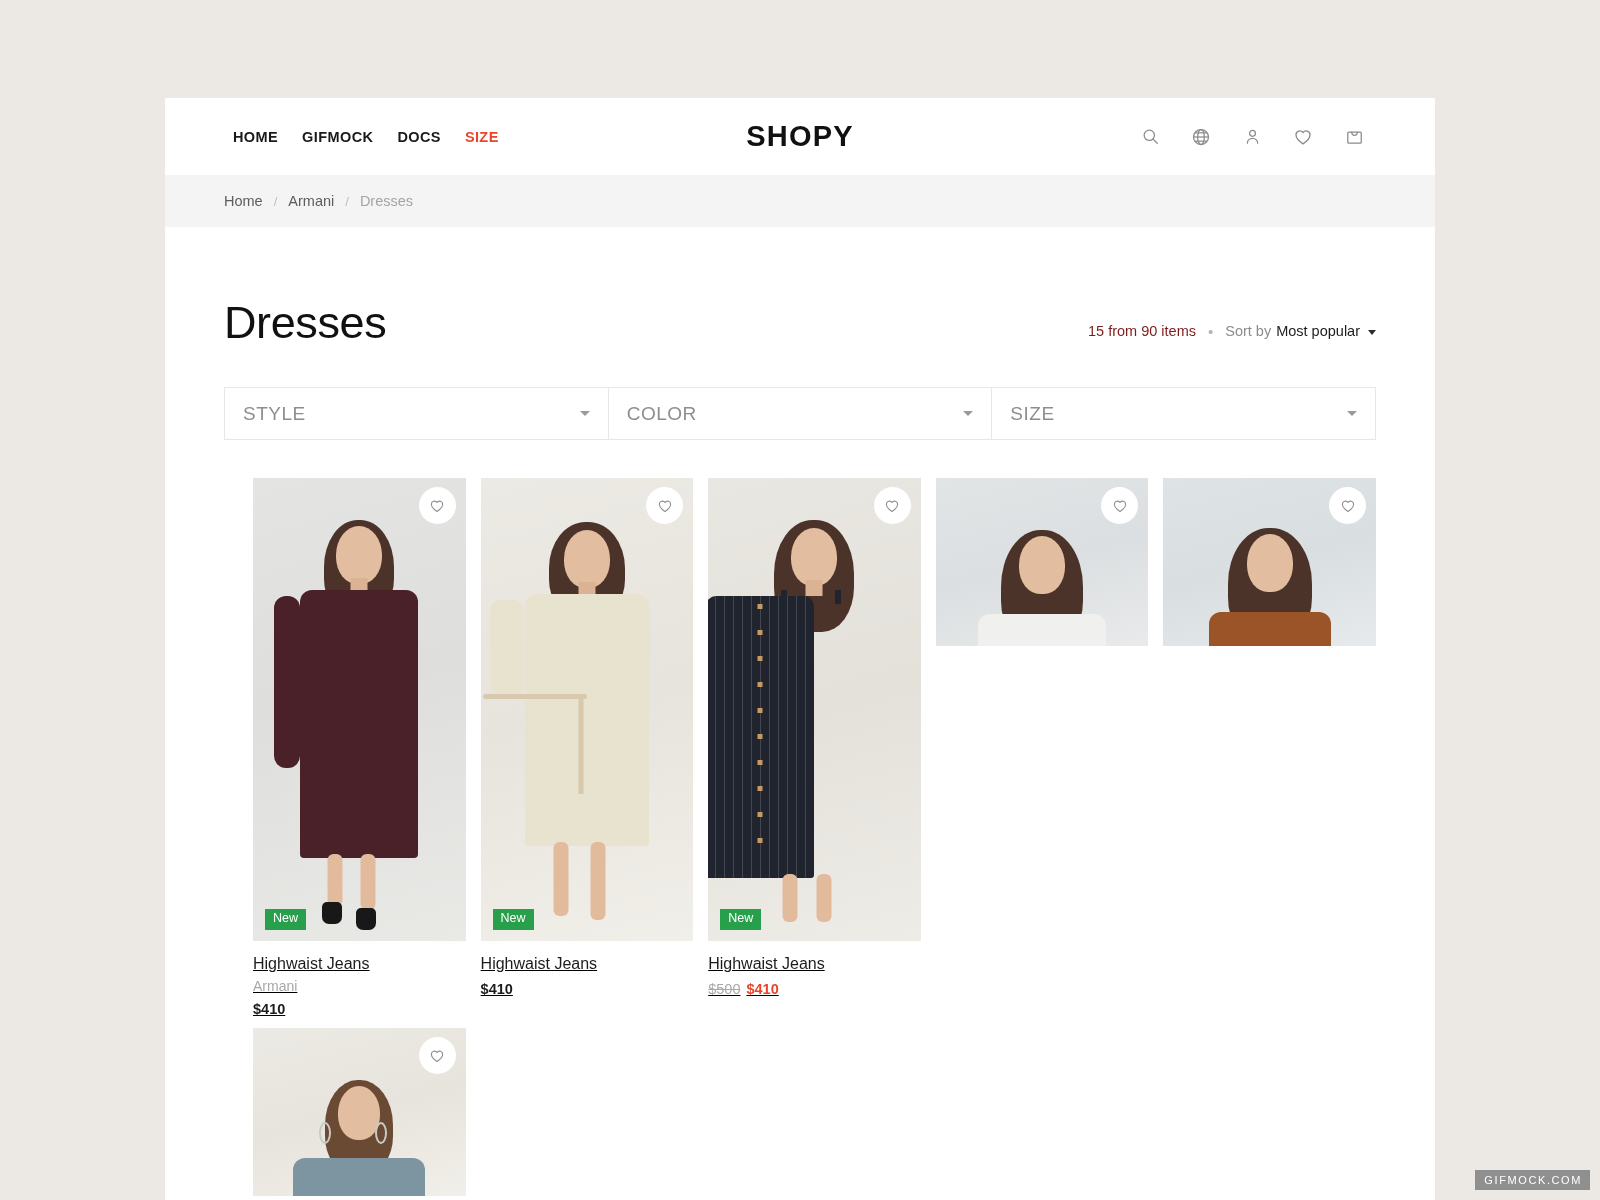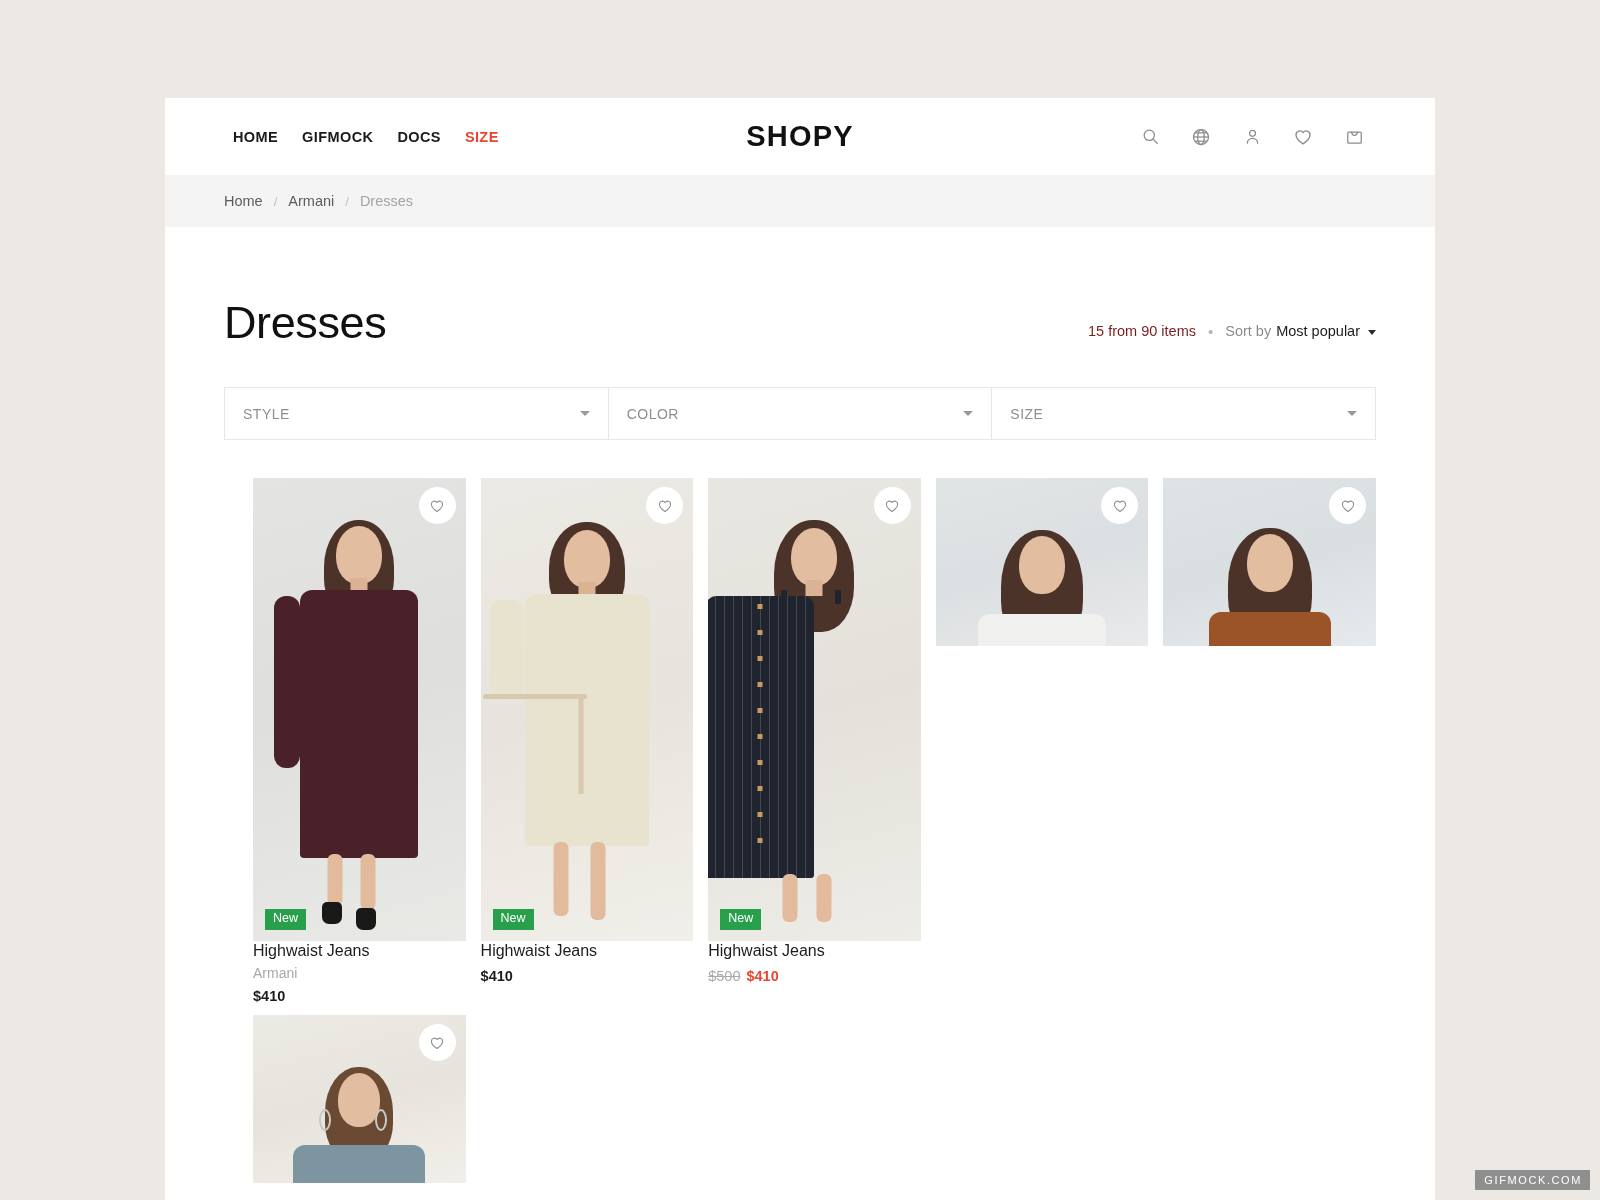--- a/index.html
+++ b/index.html
@@ -160,21 +160,21 @@
     flex: 1 1 0;
     display: flex;
     align-items: center;
     padding: 0 18px;
     border-right: 1px solid #e7e7e7;
     cursor: pointer;
     position: relative;
   }
   .filter:last-child { border-right: none; }
   .filter-label {
-    font-size: 14px;
+    font-size: 19px;
     color: #8e8e8e;
     letter-spacing: 0.5px;
   }
   .caret-filter {
     margin-left: auto;
     width: 0; height: 0;
     border-left: 5px solid transparent;
     border-right: 5px solid transparent;
     border-top: 5.5px solid #9a9a9a;
   }
@@ -218,21 +218,21 @@
     left: 12px;
     bottom: 11px;
     background: #28a04b;
     color: #ffffff;
     font-size: 12.5px;
     padding: 3px 8px 4px 8px;
     z-index: 5;
     line-height: 1.1;
   }
 
-  .card-info { padding-top: 0; }
+  .card-info { padding-top: 13px; text-decoration: underline; }
   .card-name {
     font-size: 16px;
     color: #1c1c1c;
     line-height: 1.25;
   }
   .card-brand {
     font-size: 14px;
     color: #a8a8a8;
     margin-top: 4px;
   }

